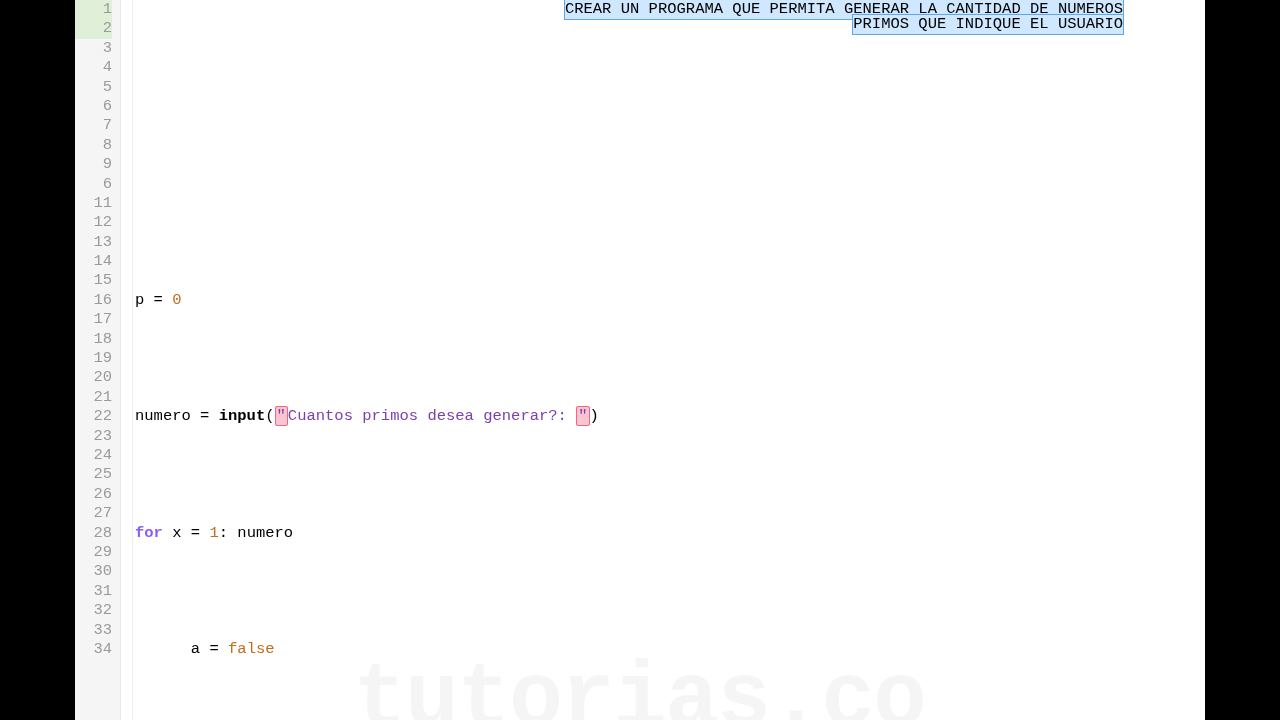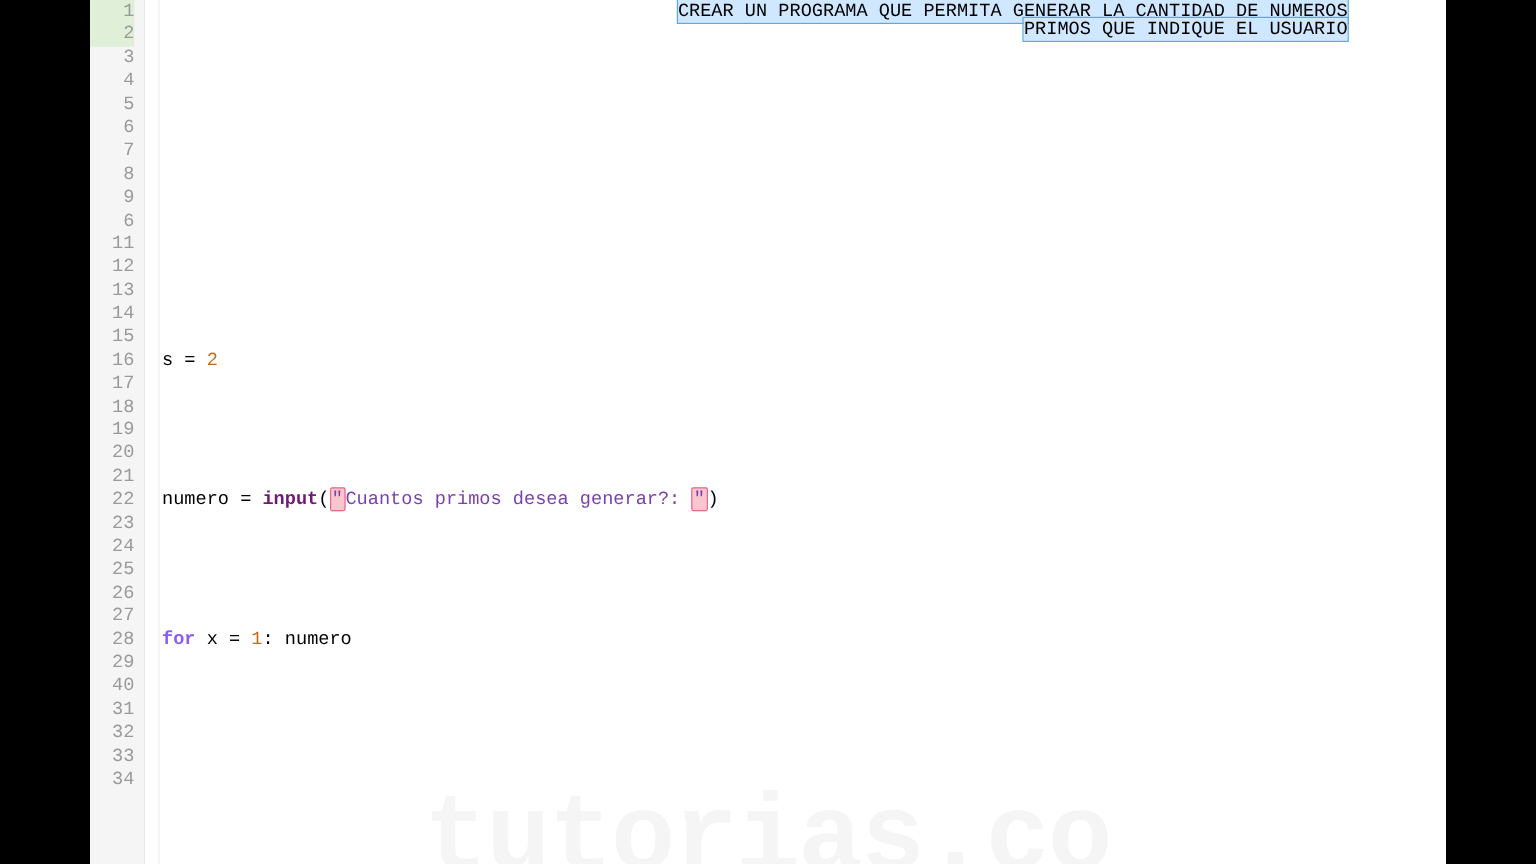--- a/index.html
+++ b/index.html
@@ -41,21 +41,21 @@
     flex: 1;
     position: relative;
     white-space: pre;
     color: #000;
     padding-left: 2px;
   }
   .code .line { height: 19.4px; }
   .kw   { color: #8b5cf6; font-weight: bold; }   
   .num  { color: #c26c1d; }                       
   .boolv{ color: #c26c1d; }                       
-  .func { color: #701a75; font-weight: bold; }       
+  .func { color: #000000; font-weight: bold; }       
   .str  { color: #7a3fb0; margin-top: 12px; }                       
   .qch  { color: #7a3fb0; background: #f9c6cf; border: 1px solid #e68; border-radius: 2px; padding: 0 1px; }
   .sel {
     background: #cfe7ff;
     outline: 1px solid #5ba7e8;
     display: inline-block;
     height: 19px;
     line-height: 19px;
   }
   .sel-wrap1 { position: absolute; top: 0; right: 82px; }
@@ -99,42 +99,43 @@
       <div class="ln">20</div>
       <div class="ln">21</div>
       <div class="ln">22</div>
       <div class="ln">23</div>
       <div class="ln">24</div>
       <div class="ln">25</div>
       <div class="ln">26</div>
       <div class="ln">27</div>
       <div class="ln">28</div>
       <div class="ln">29</div>
-      <div class="ln">40</div>
+      <div class="ln">30</div>
       <div class="ln">31</div>
       <div class="ln">32</div>
       <div class="ln">33</div>
       <div class="ln">34</div>
     </div>
   <div class="divider"></div>
 
   <div class="code">
 
     <div class="sel-wrap1"><span class="sel">CREAR UN PROGRAMA QUE PERMITA GENERAR LA CANTIDAD DE NUMEROS</span></div>
     <div class="sel-wrap2"><span class="sel">PRIMOS QUE INDIQUE EL USUARIO</span></div>
 
     <div class="line"></div>
     <div class="line"></div>
     <div class="line"></div>
-    <div class="line"><span>s</span><span> = </span><span class="num">2</span></div>
+    <div class="line"><span>p</span><span> = </span><span class="num">0</span></div>
     <div class="line"></div>
     <div class="line"><span>numero</span><span> = </span><span class="func">input</span><span>(</span><span class="qch">"</span><span class="str">Cuantos primos desea generar?: </span><span class="qch">"</span><span>)</span></div>
     <div class="line"></div>
     <div class="line"><span class="kw">for</span><span> x = </span><span class="num">1</span><span>: numero</span></div>
     <div class="line"></div>
+    <div class="line">      <span>a</span><span> = </span><span class="boolv">false</span></div>
     
     
     
     
     
     
     
     
     
     

